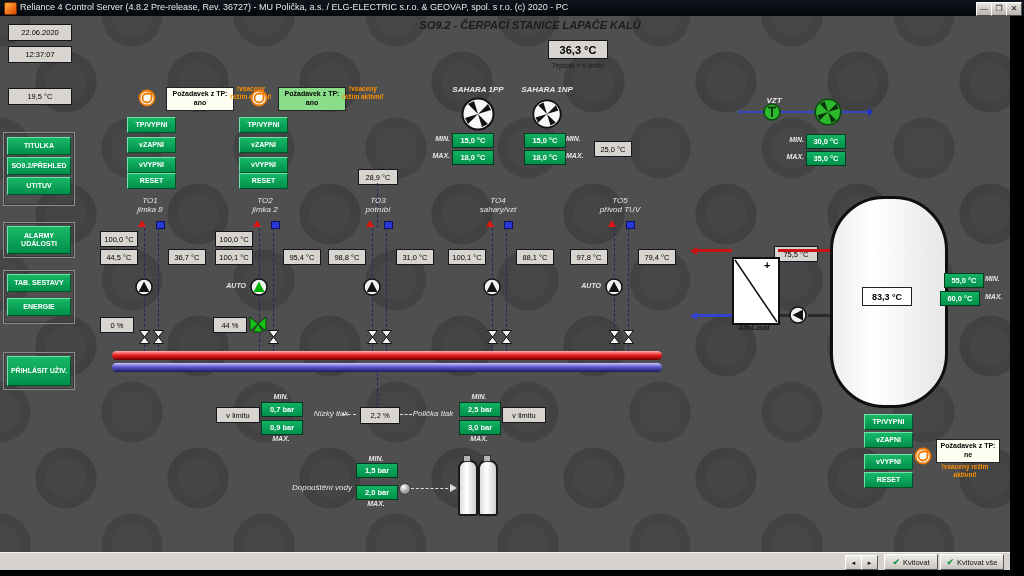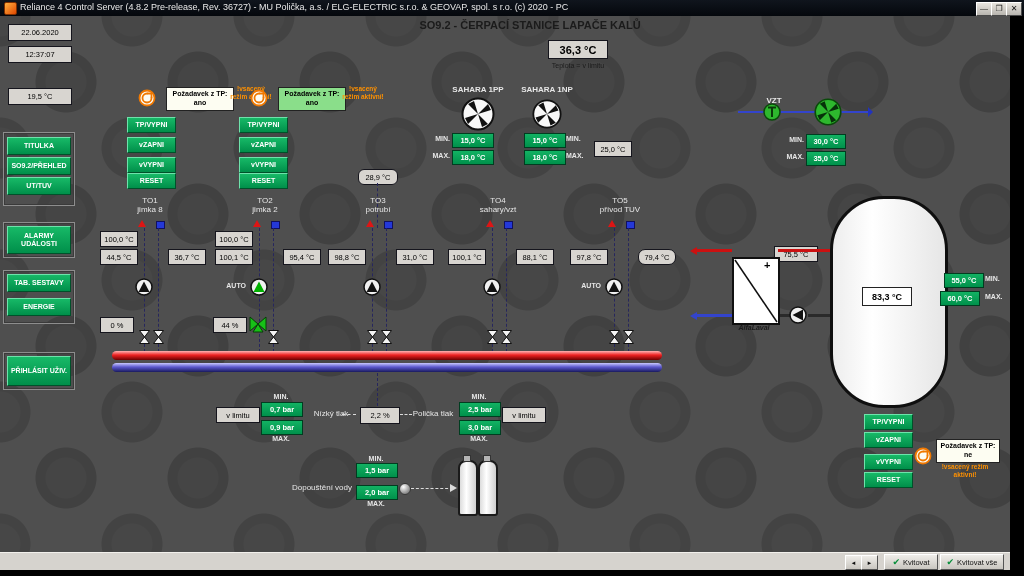--- a/index.html
+++ b/index.html
@@ -32,21 +32,21 @@
 
   
   .gbox{position:absolute;background:#d8d5d0;border:1px solid #15151d;color:#000;font-size:7.5px;
         display:flex;align-items:center;justify-content:center;white-space:nowrap;}
   .gbox.big{font-size:11px;font-weight:bold;}
   .grn{position:absolute;background:linear-gradient(#12b263,#00914b);border:1px solid #003d20;color:#fff;
        font-weight:bold;font-size:7.5px;display:flex;align-items:center;justify-content:center;white-space:nowrap;cursor:pointer;}
   .gbtn{position:absolute;background:linear-gradient(#17b967,#008f4a);border:1px solid;
         border-color:#6fe2ab #00512a #00512a #6fe2ab;color:#fff;font-weight:bold;font-size:7px;
         display:flex;align-items:center;justify-content:center;text-align:center;line-height:1.1;cursor:pointer;}
-  .lbl{position:absolute;color:#e6e6e6;font-size:8px;text-align:center;line-height:1.15;}
+  .lbl{position:absolute;color:#e6e6e6;font-size:8px;text-align:center;line-height:1.15;font-style:italic;}
   .lbl.b{font-weight:bold;}
   .lbl.s{font-size:7px;}
   .dark{color:#1b1b1b;}
   .warn{position:absolute;color:#ff9100;font-size:6.5px;font-weight:bold;text-align:center;line-height:1.2;}
   .reqbox{position:absolute;background:#fdfdf2;border:1px solid #222;color:#000;font-size:7px;font-weight:bold;
           display:flex;align-items:center;justify-content:center;text-align:center;line-height:1.25;padding:0 2px;}
   .reqbox.on{background:#8ade8a;}
   .frame{position:absolute;border:1px solid #8d8d8d;box-shadow:inset 0 0 0 1px #3a3a3a;}
 
   .vdash{position:absolute;width:0;border-left:1px dashed #26265e;}
@@ -161,21 +161,21 @@
     <div class="lbl s b" style="left:424px;top:119px;width:26px;text-align:right;">MIN.</div>
     <div class="grn" style="left:452px;top:117px;width:40px;height:13px;">15,0 °C</div>
     <div class="lbl s b" style="left:424px;top:136px;width:26px;text-align:right;">MAX.</div>
     <div class="grn" style="left:452px;top:134px;width:40px;height:13px;">18,0 °C</div>
     <div class="grn" style="left:524px;top:117px;width:40px;height:13px;">15,0 °C</div>
     <div class="lbl s b" style="left:566px;top:119px;width:26px;text-align:left;">MIN.</div>
     <div class="grn" style="left:524px;top:134px;width:40px;height:13px;">18,0 °C</div>
     <div class="lbl s b" style="left:566px;top:136px;width:26px;text-align:left;">MAX.</div>
     <div class="gbox" style="left:594px;top:125px;width:36px;height:14px;">25,0 °C</div>
 
-    <div class="gbox" style="left:358px;top:153px;width:38px;height:14px;border-radius:6px;">28,9 °C</div>
+    <div class="gbox" style="left:358px;top:153px;width:38px;height:14px;">28,9 °C</div>
     <div class="vdash" style="left:377px;top:167px;height:45px;"></div>
 
     <div class="lbl" style="left:110px;top:180px;width:80px;">
       <div>TO1</div>
       <div>jimka 8</div>
     </div>
     <div class="lbl" style="left:225px;top:180px;width:80px;">
       <div>TO2</div>
       <div>jimka 2</div>
     </div>
@@ -225,21 +225,21 @@
     <div class="gbox" style="left:215px;top:233px;width:36px;height:14px;">100,1 °C</div>
     <div class="gbox" style="left:283px;top:233px;width:36px;height:14px;">95,4 °C</div>
 
     <div class="gbox" style="left:328px;top:233px;width:36px;height:14px;">98,8 °C</div>
     <div class="gbox" style="left:396px;top:233px;width:36px;height:14px;">31,0 °C</div>
 
     <div class="gbox" style="left:448px;top:233px;width:36px;height:14px;">100,1 °C</div>
     <div class="gbox" style="left:516px;top:233px;width:36px;height:14px;">88,1 °C</div>
 
     <div class="gbox" style="left:570px;top:233px;width:36px;height:14px;">97,8 °C</div>
-    <div class="gbox" style="left:638px;top:233px;width:36px;height:14px;border-radius:7px;">79,4 °C</div>
+    <div class="gbox" style="left:638px;top:233px;width:36px;height:14px;">79,4 °C</div>
 
     <div class="abs" style="left:135px;top:262px;">
       <svg width="18" height="18" viewBox="0 0 18 18">
           <circle cx="9" cy="9" r="8" fill="#f0f0f0" stroke="#111" stroke-width="1.5"></circle>
           <polygon points="9,3.5 14.5,14 3.5,14" fill="#111"></polygon>
         </svg>
     </div>
     <div class="lbl s b" style="left:218px;top:266px;width:28px;text-align:right;">AUTO</div>
     <div class="abs" style="left:250px;top:262px;">
       <svg width="18" height="18" viewBox="0 0 18 18">

